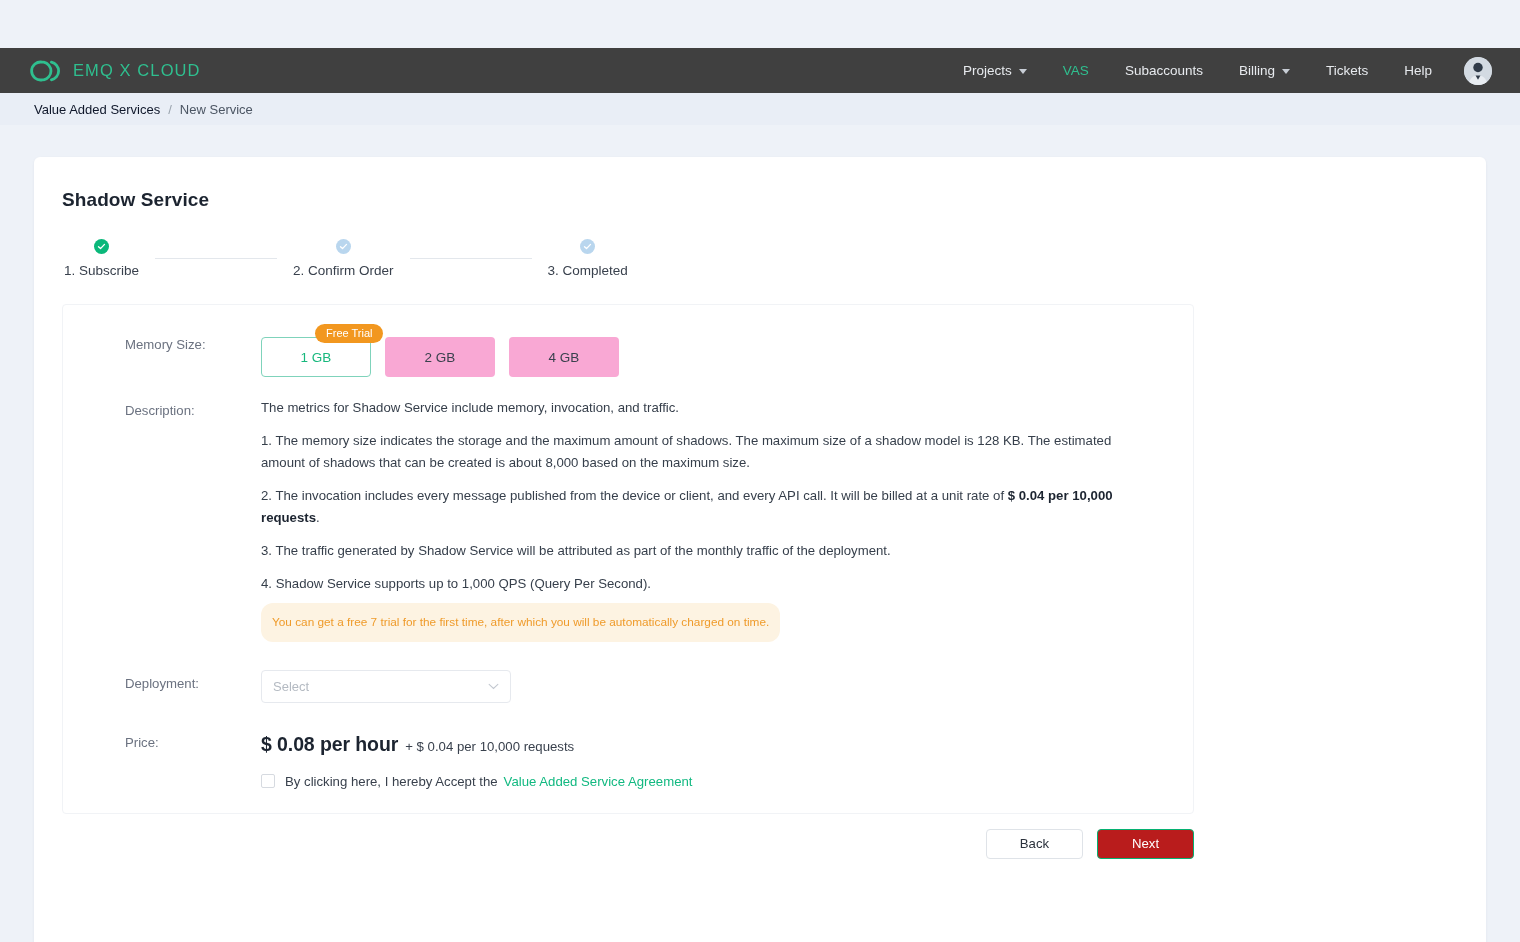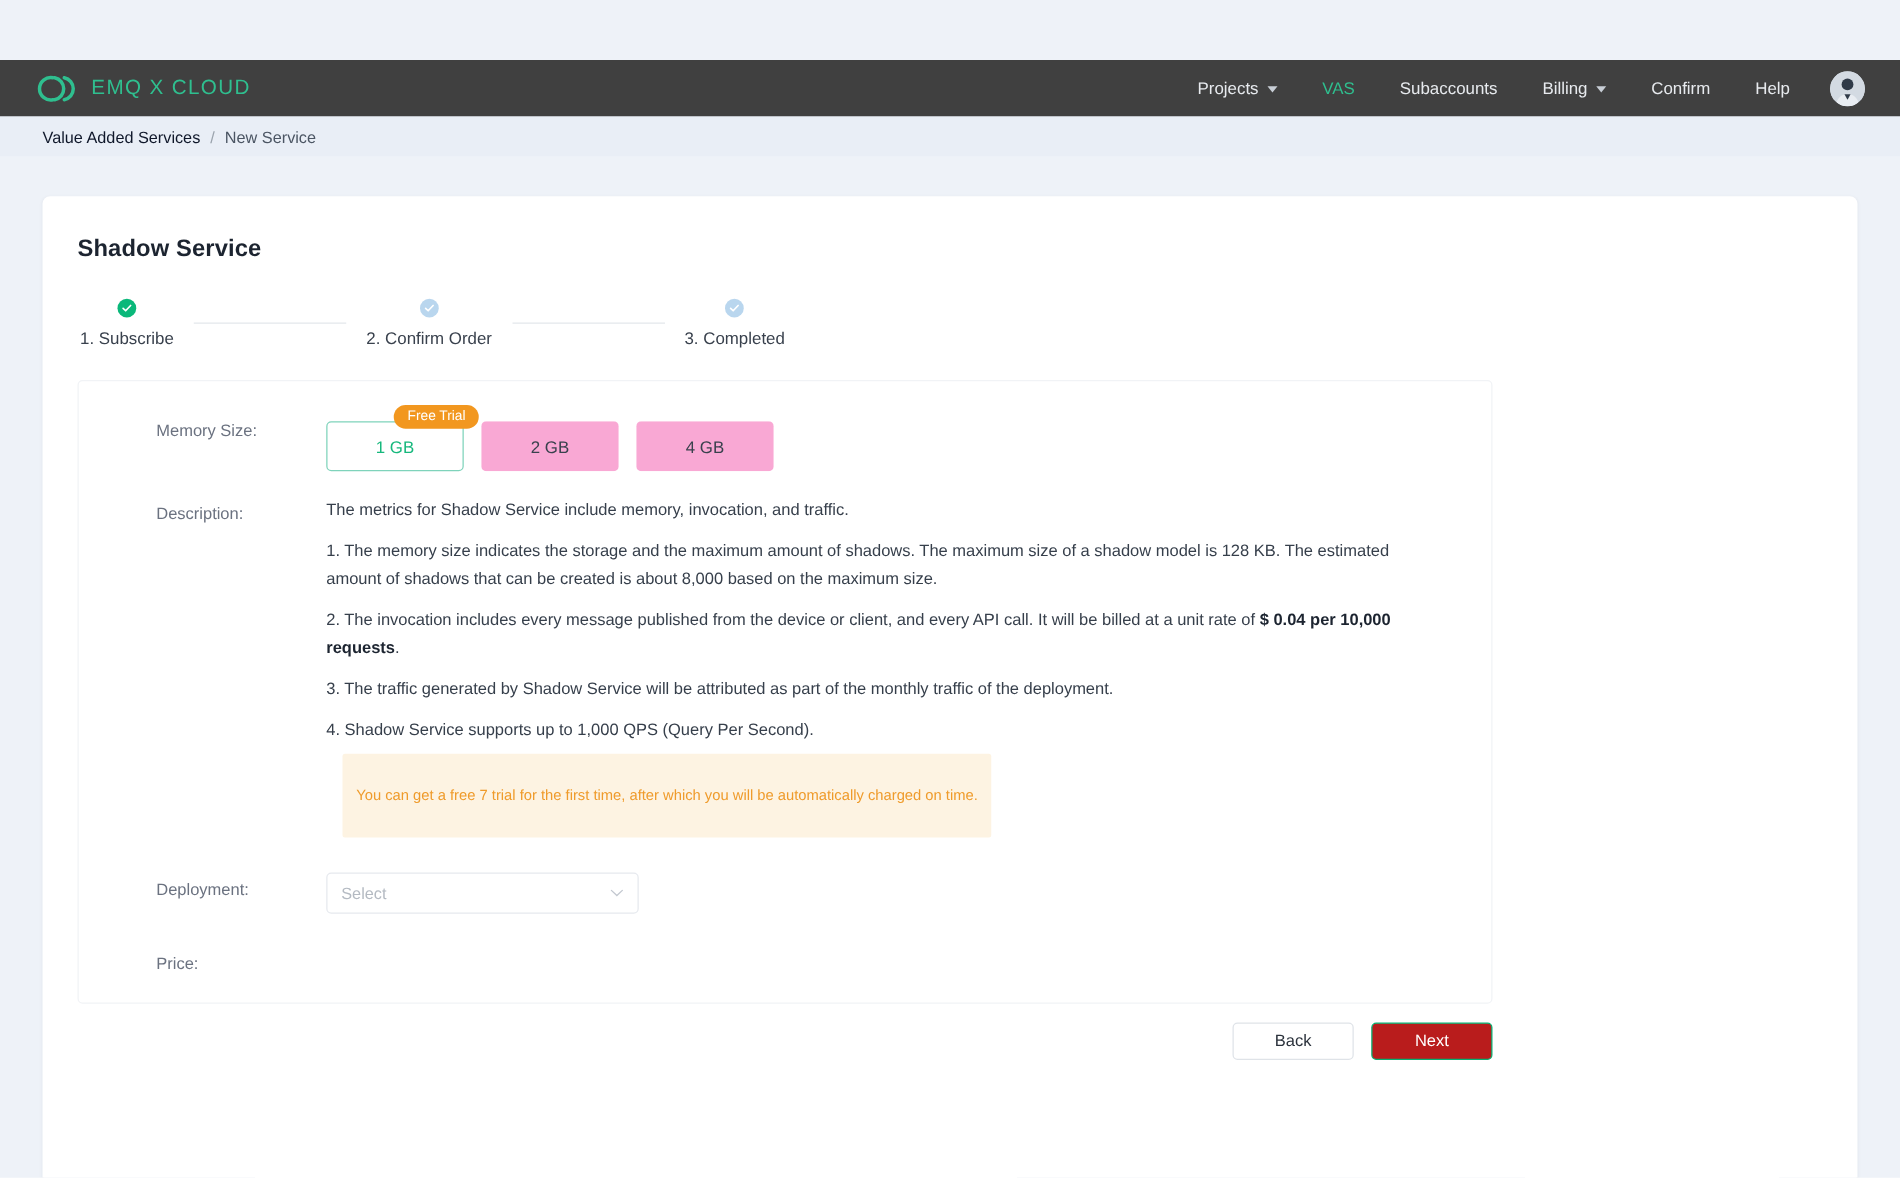--- a/index.html
+++ b/index.html
@@ -189,23 +189,22 @@
   .desc-row .row-label { padding-top: 2px; }
   .desc { font-size: 13.2px; color: #363f4b; line-height: 22.6px; max-width: 880px; }
   .desc p { margin: 0 0 10px 0; }
   .desc b { font-weight: bold; color: #1c2430; }
   .notice {
     display: inline-block;
     margin-top: 2px;
     background: #fdf3e2;
     color: #ef9b2b;
     font-size: 11.8px;
-    padding: 22px 11px;
-    border-radius: 2px;
-    margin-left: 13px;
+    padding: 8px 11px;
+    border-radius: 12px;
   }
 
   
   .select {
     width: 250px; height: 33px;
     border: 1px solid #e6e9ee;
     border-radius: 4px;
     display: flex;
     align-items: center;
     padding: 0 11px;
@@ -279,21 +278,21 @@
       <span>VAS</span>
     </div>
     <div class="nav-item">
       <span>Subaccounts</span>
     </div>
     <div class="nav-item">
       <span>Billing</span>
       <i class="caret"></i>
     </div>
     <div class="nav-item">
-      <span>Confirm</span>
+      <span>Tickets</span>
     </div>
     <div class="nav-item">
       <span>Help</span>
     </div>
     <div class="avatar-wrap">
       <svg class="avatar" viewBox="0 0 32 32">
         <circle cx="16" cy="16" r="16" fill="#d3dae2"></circle>
         <circle cx="16" cy="12" r="5.4" fill="#2f3a48"></circle>
         <path d="M5 32 C6.5 23.5 11 21 16 21 C21 21 25.5 23.5 27 32 Z" fill="#e9edf2"></path>
         <path d="M13.2 21 L16 26 L18.8 21 Z" fill="#2f3a48"></path>
@@ -383,20 +382,31 @@
             <span>Select</span>
             <svg class="sel-caret" width="11" height="7" viewBox="0 0 12 8">
                 <path d="M1 1.5 L6 6.2 L11 1.5" fill="none" stroke="#c3c8d0" stroke-width="1.2" stroke-linecap="round"></path>
               </svg>
           </div>
         </div>
       </div>
 
       <div class="row" style="margin-bottom:0;">
         <div class="row-label" style="padding-top:10px;">Price:</div>
+        <div class="row-body">
+          <div class="price-line">
+            <span class="price-main">$ 0.08 per hour</span>
+            <span class="price-sub">+ $ 0.04 per 10,000 requests</span>
+          </div>
+          <div class="agree-line">
+            <span class="chk"></span>
+            <span>By clicking here, I hereby Accept the</span>
+            <span class="agree-link" style="margin-left:-4px;">Value Added Service Agreement</span>
+          </div>
+        </div>
       </div>
 
     </div>
 
     <div class="actions">
       <div class="btn btn-back">Back</div>
       <div class="btn btn-next">Next</div>
     </div>
 
   </div>

